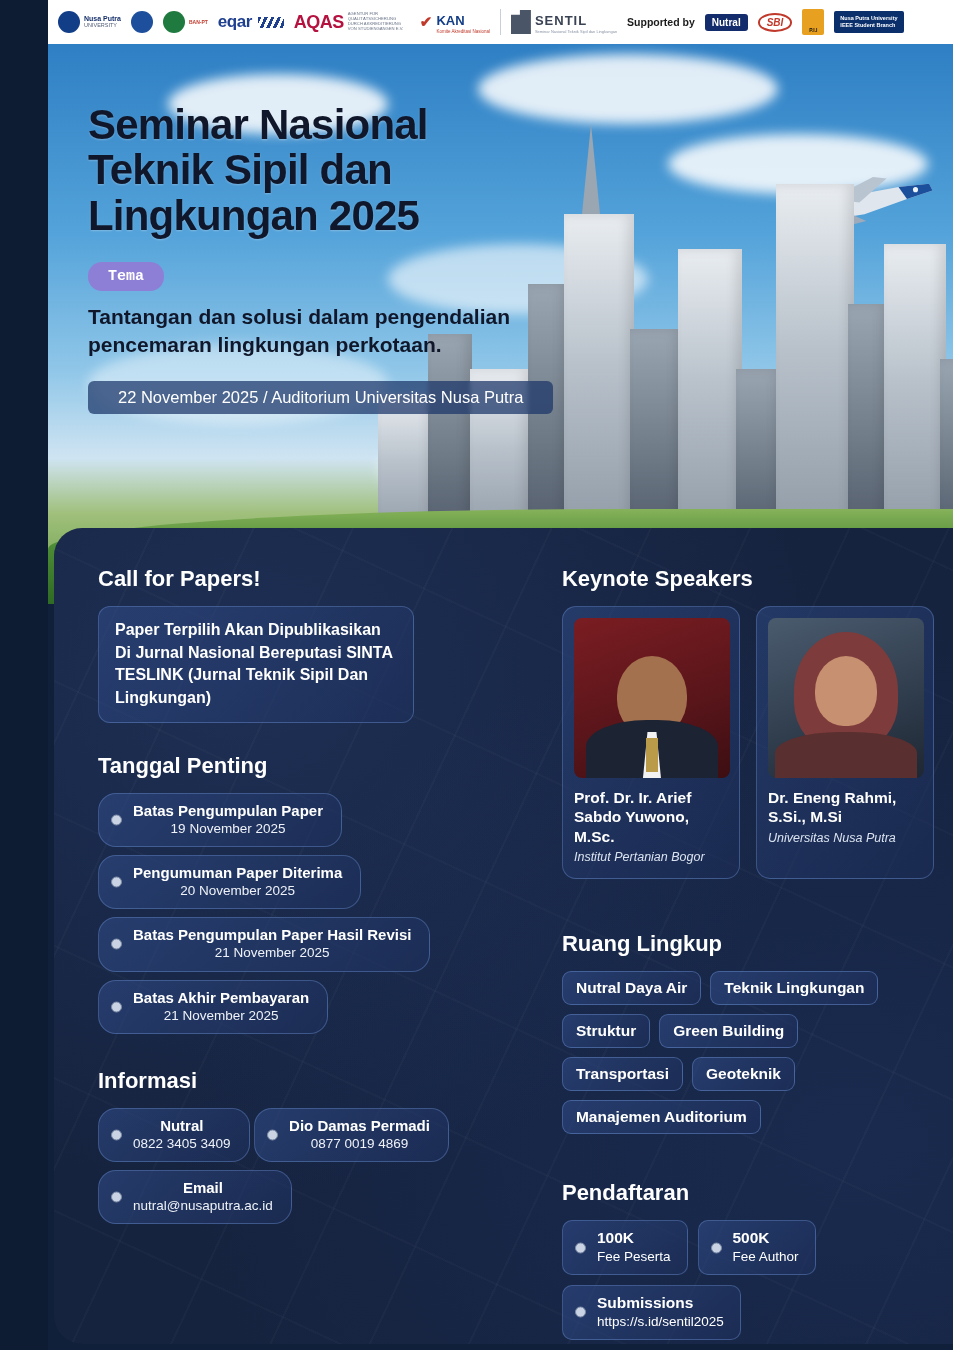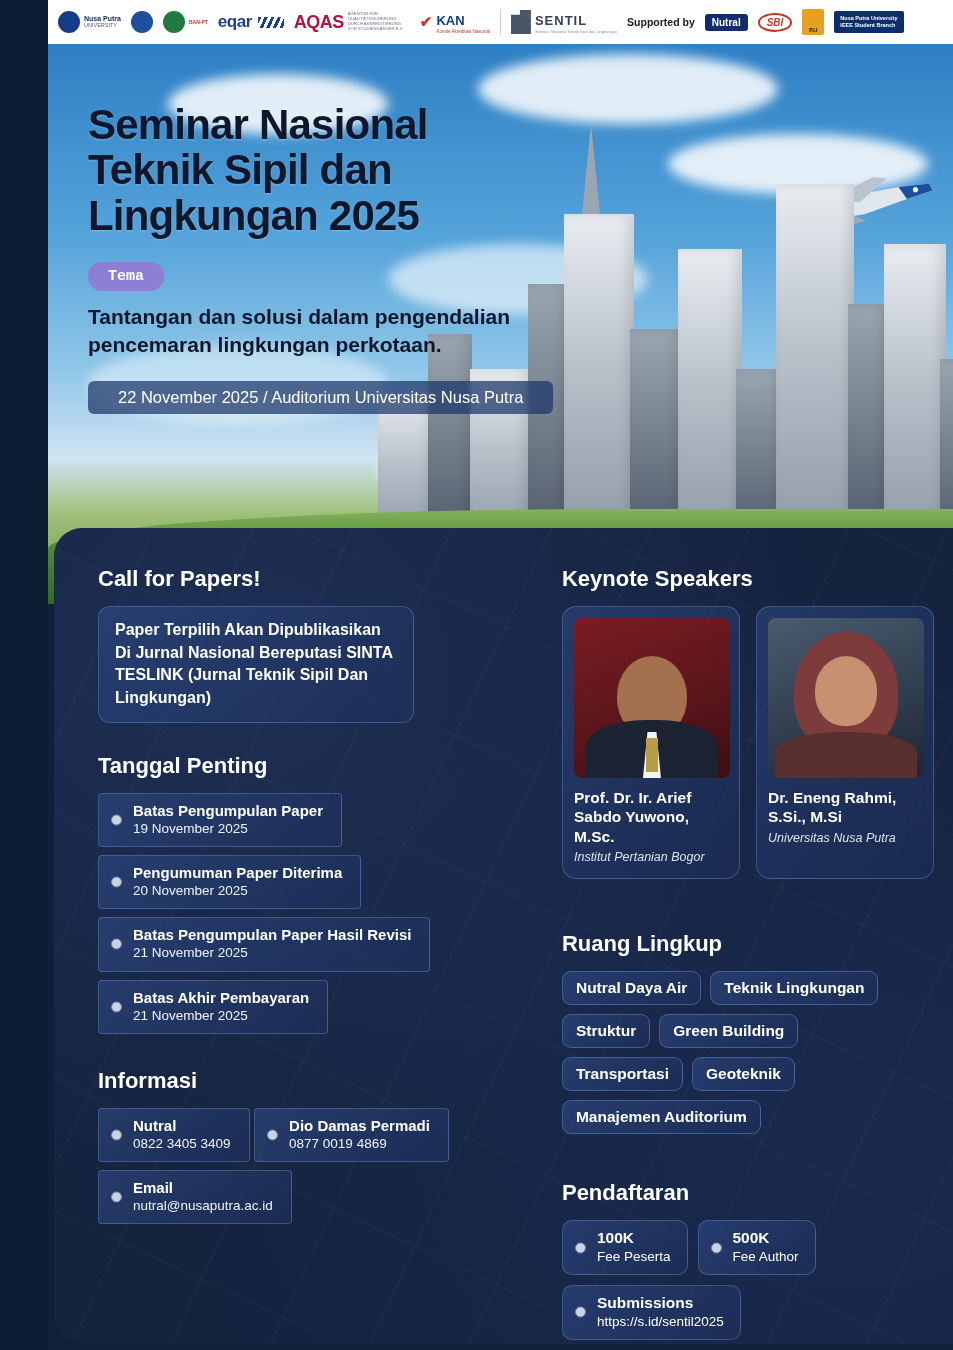--- a/index.html
+++ b/index.html
@@ -179,24 +179,25 @@
     font-size: 16px; font-weight: bold; line-height: 1.42;
     width: 316px;
   }
 
   .timeline { margin-top: 2px; }
   .tl-item {
     position: relative;
     display: inline-flex; flex-direction: column;
     background: linear-gradient(135deg, rgba(47,74,132,0.62), rgba(30,48,92,0.62));
     border: 1px solid rgba(120,160,230,0.35);
-    border-radius: 4px;
+    border-radius: 18px;
     padding: 8px 18px 8px 34px;
     margin-bottom: 8px;
     color: #fff;
+    text-align: center;
   }
   .tl-dot {
     position: absolute; left: 12px; top: 50%; transform: translateY(-50%);
     width: 11px; height: 11px; border-radius: 50%;
     background: #c9d3e4; border: 1px solid #7d8ba6;
   }
   .tl-title { font-size: 15px; font-weight: bold; line-height: 1.2; }
   .tl-date { font-size: 13.5px; line-height: 1.35; color: #eef2f8; }
 
   .info-list { margin-top: 2px; }

